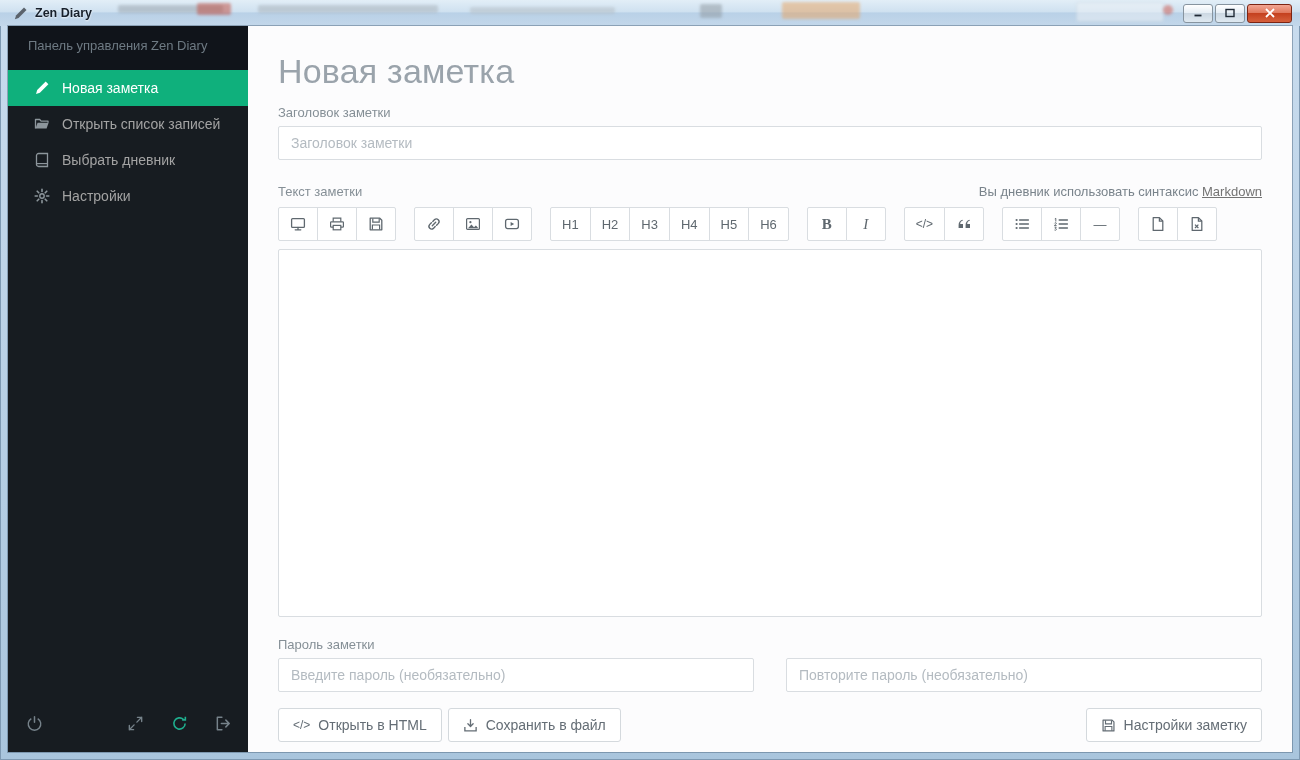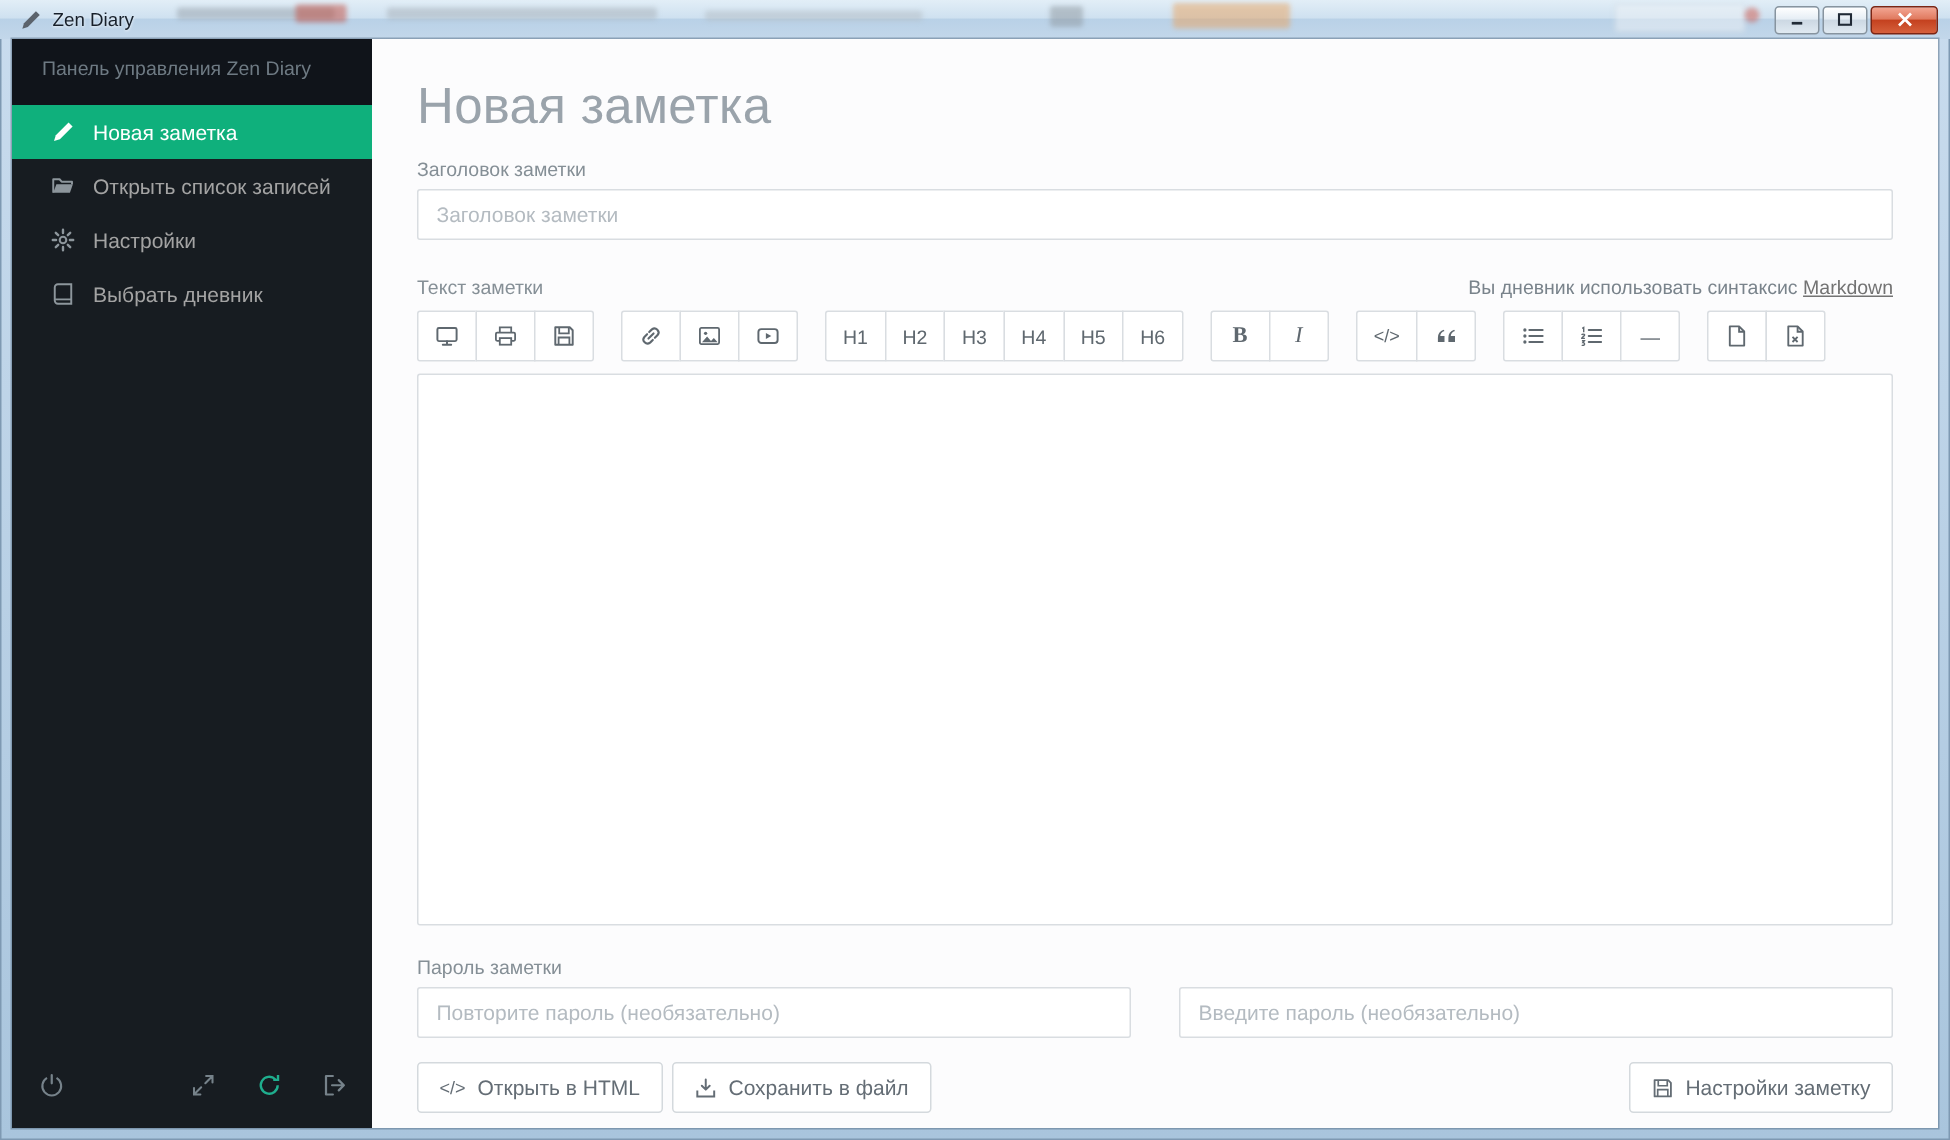--- a/index.html
+++ b/index.html
@@ -9,21 +9,21 @@
   .frame { position:relative; width:1300px; height:760px;
     background:linear-gradient(#c9dcee,#a9c5dd);
     box-shadow:inset 0 0 0 1px #7e99b2; }
 
   
   .titlebar { position:absolute; top:0; left:0; right:0; height:26px;
     display:flex; align-items:center; padding:0 8px 0 13px;
     background:linear-gradient(#e2eef7 0%, #cfe1f0 45%, #b9d1e7 50%, #c3d7ea 100%); }
   .t-icon { width:15px; height:15px; color:#5b636c; margin-right:7px; position:relative; z-index:2; }
   .t-icon svg { display:block; width:100%; height:100%; }
-  .t-title { font-size:12.5px; color:#17202b; text-shadow:0 1px 2px rgba(255,255,255,.85); position:relative; z-index:2; }
+  .t-title { font-size:12.5px; color:#17202b; text-shadow:0 1px 2px rgba(255,255,255,.85); position:relative; z-index:2;font-weight:bold; }
   .art { position:absolute; filter:blur(1.6px); opacity:.5; border-radius:2px; z-index:1; }
   .a1 { left:118px; top:5px;  width:105px; height:8px;  background:#97a1aa; }
   .a2 { left:197px; top:3px;  width:34px;  height:12px; background:#c24a3c; }
   .a3 { left:258px; top:5px;  width:180px; height:8px;  background:#a7b0b8; }
   .a4 { left:470px; top:7px;  width:145px; height:7px;  background:#b3bcc3; }
   .a5 { left:700px; top:4px;  width:22px;  height:14px; background:#8e979e; }
   .a6 { left:782px; top:2px;  width:78px;  height:17px; background:#e9a35f; }
   .a7 { left:1076px; top:2px; width:88px;  height:20px; background:#eef2f6; border:1px solid #c6d2dc; }
   .a8 { left:1163px; top:5px; width:10px;  height:10px; background:#d05548; border-radius:50%; }
 
@@ -163,34 +163,34 @@
               <svg viewBox="0 0 16 16">
                 <path d="M1.5 12.5v-9h4.2l1.4 1.6h6.9v1.7" fill="none" stroke="currentColor" stroke-width="1.3" stroke-linejoin="round"></path>
                 <path d="M3.6 6.8h11l-2 5.7H1.5z" fill="currentColor"></path>
               </svg>
             </span>
             <span>Открыть список записей</span>
           </div>
           <div class="side-item">
             <span class="ic">
               <svg viewBox="0 0 16 16">
+                <path d="M4.6 1.5h8.9v13H4.6A2.1 2.1 0 0 1 2.5 12.4V3.6A2.1 2.1 0 0 1 4.6 1.5z" fill="none" stroke="currentColor" stroke-width="1.3"></path>
+                <path d="M2.7 11.6h10.8" stroke="currentColor" stroke-width="1.2"></path>
+              </svg>
+            </span>
+            <span>Выбрать дневник</span>
+          </div>
+          <div class="side-item">
+            <span class="ic">
+              <svg viewBox="0 0 16 16">
                 <circle cx="8" cy="8" r="2.2" fill="none" stroke="currentColor" stroke-width="1.4"></circle>
                 <path d="M8 1.2v2.2M8 12.6v2.2M1.2 8h2.2M12.6 8h2.2M3.2 3.2l1.6 1.6M11.2 11.2l1.6 1.6M12.8 3.2l-1.6 1.6M4.8 11.2l-1.6 1.6" stroke="currentColor" stroke-width="1.6" stroke-linecap="round"></path>
               </svg>
             </span>
             <span>Настройки</span>
-          </div>
-          <div class="side-item">
-            <span class="ic">
-              <svg viewBox="0 0 16 16">
-                <path d="M4.6 1.5h8.9v13H4.6A2.1 2.1 0 0 1 2.5 12.4V3.6A2.1 2.1 0 0 1 4.6 1.5z" fill="none" stroke="currentColor" stroke-width="1.3"></path>
-                <path d="M2.7 11.6h10.8" stroke="currentColor" stroke-width="1.2"></path>
-              </svg>
-            </span>
-            <span>Выбрать дневник</span>
           </div>
         </nav>
       <div class="side-footer" id="side-footer">
           <button class="f-btn"><span><svg viewBox="0 0 16 16">
                 <path d="M8 1.6v5.2" stroke="currentColor" stroke-width="1.4" stroke-linecap="round" fill="none"></path>
                 <path d="M5 3.4a5.9 5.9 0 1 0 6 0" fill="none" stroke="currentColor" stroke-width="1.3"></path>
               </svg></span></button>
           <button class="f-btn push"><span><svg viewBox="0 0 16 16">
                 <path d="M9.8 2.2h4v4M6.2 13.8h-4v-4M13.8 2.2L9.3 6.7M2.2 13.8l4.5-4.5" fill="none" stroke="currentColor" stroke-width="1.3" stroke-linecap="round"></path>
               </svg></span></button>
@@ -333,22 +333,22 @@
                 </svg>
               </span>
             </button>
           </div>
         </div>
 
       <textarea class="note-area" style=""></textarea>
 
       <label class="field-label pw-label">Пароль заметки</label>
       <div class="pw-row">
+        <input class="text-input" type="password" placeholder="Введите пароль (необязательно)" style="">
         <input class="text-input" type="password" placeholder="Повторите пароль (необязательно)" style="">
-        <input class="text-input" type="password" placeholder="Введите пароль (необязательно)" style="">
       </div>
 
       <div class="actions">
         <button class="abtn">
           <span class="ic code-ic">&lt;/&gt;</span>
           <span>Открыть в HTML</span>
         </button>
         <button class="abtn">
           <span class="ic">
               <svg viewBox="0 0 16 16">

